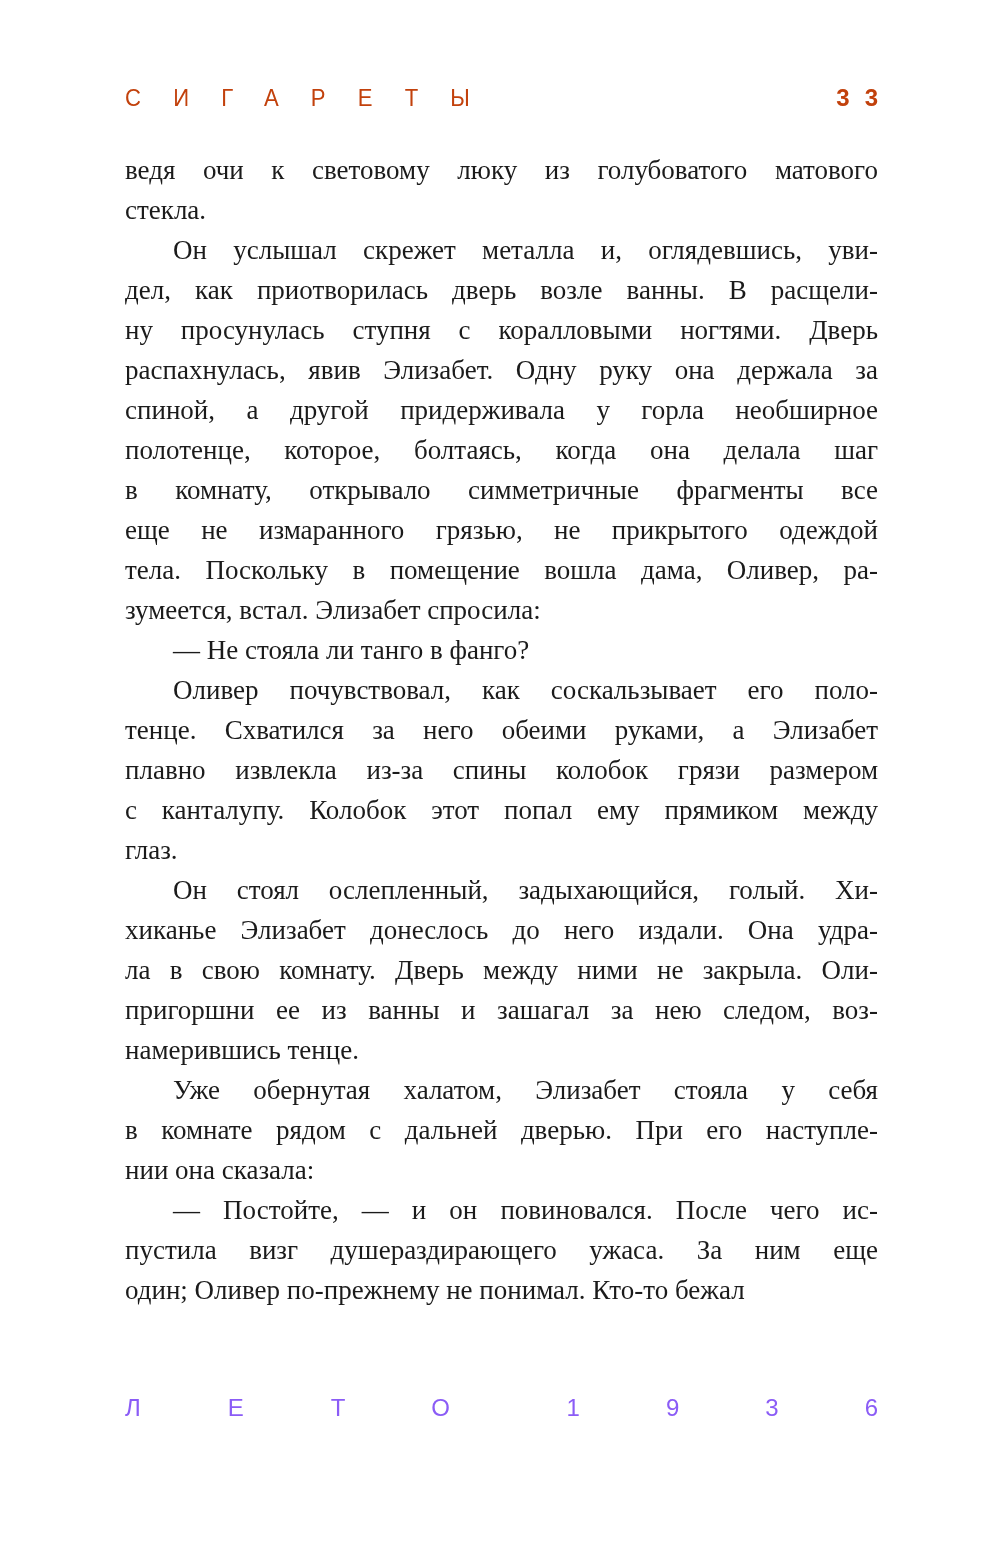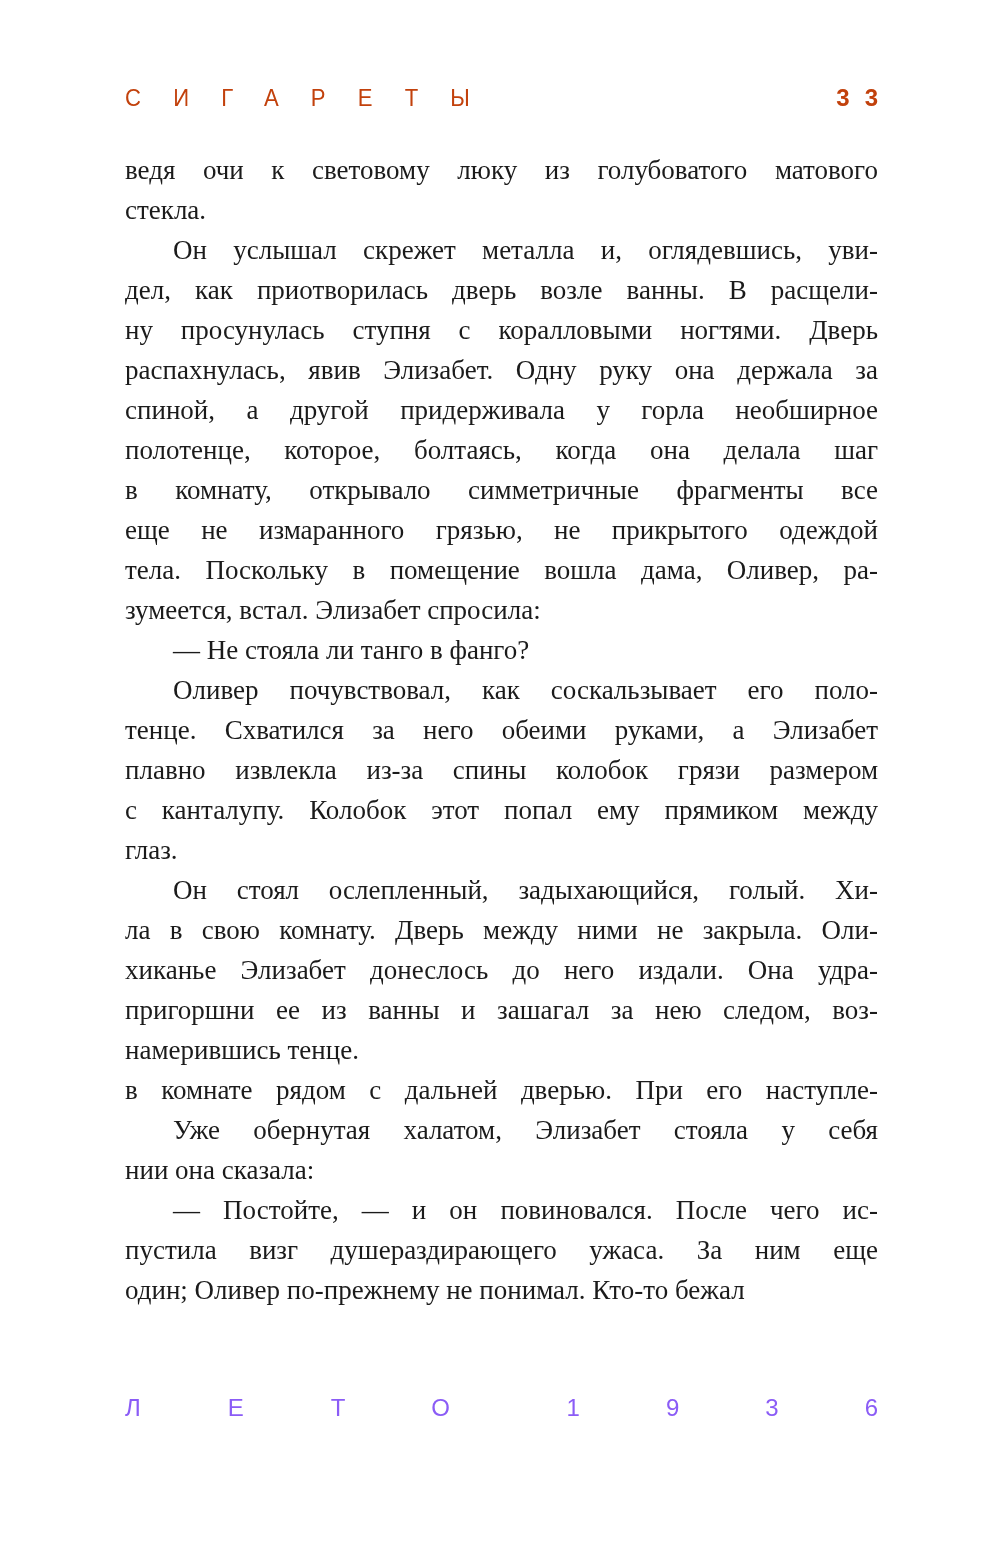--- a/index.html
+++ b/index.html
@@ -118,26 +118,26 @@
       <div class="line just">еще не измаранного грязью, не прикрытого одеждой</div>
       <div class="line just">тела. Поскольку в помещение вошла дама, Оливер, ра-</div>
       <div class="line">зумеется, встал. Элизабет спросила:</div>
       <div class="line indent">— Не стояла ли танго в фанго?</div>
       <div class="line indent just">Оливер почувствовал, как соскальзывает его поло-</div>
       <div class="line just">тенце. Схватился за него обеими руками, а Элизабет</div>
       <div class="line just">плавно извлекла из-за спины колобок грязи размером</div>
       <div class="line just">с канталупу. Колобок этот попал ему прямиком между</div>
       <div class="line">глаз.</div>
       <div class="line indent just">Он стоял ослепленный, задыхающийся, голый. Хи-</div>
+      <div class="line just">хиканье Элизабет донеслось до него издали. Она удра-</div>
       <div class="line just">ла в свою комнату. Дверь между ними не закрыла. Оли-</div>
-      <div class="line just">хиканье Элизабет донеслось до него издали. Она удра-</div>
       <div class="line just">пригоршни ее из ванны и зашагал за нею следом, воз-</div>
       <div class="line">намерившись тенце.</div>
+      <div class="line indent just">Уже обернутая халатом, Элизабет стояла у себя</div>
       <div class="line just">в комнате рядом с дальней дверью. При его наступле-</div>
-      <div class="line indent just">Уже обернутая халатом, Элизабет стояла у себя</div>
       <div class="line">нии она сказала:</div>
       <div class="line indent just">— Постойте, — и он повиновался. После чего ис-</div>
       <div class="line just">пустила визг душераздирающего ужаса. За ним еще</div>
       <div class="line">один; Оливер по-прежнему не понимал. Кто-то бежал</div>
     </div>
 
   <div class="running-footer">
     <span class="footer-season">ЛЕТО</span>
     <span class="footer-year">1936</span>
   </div>

